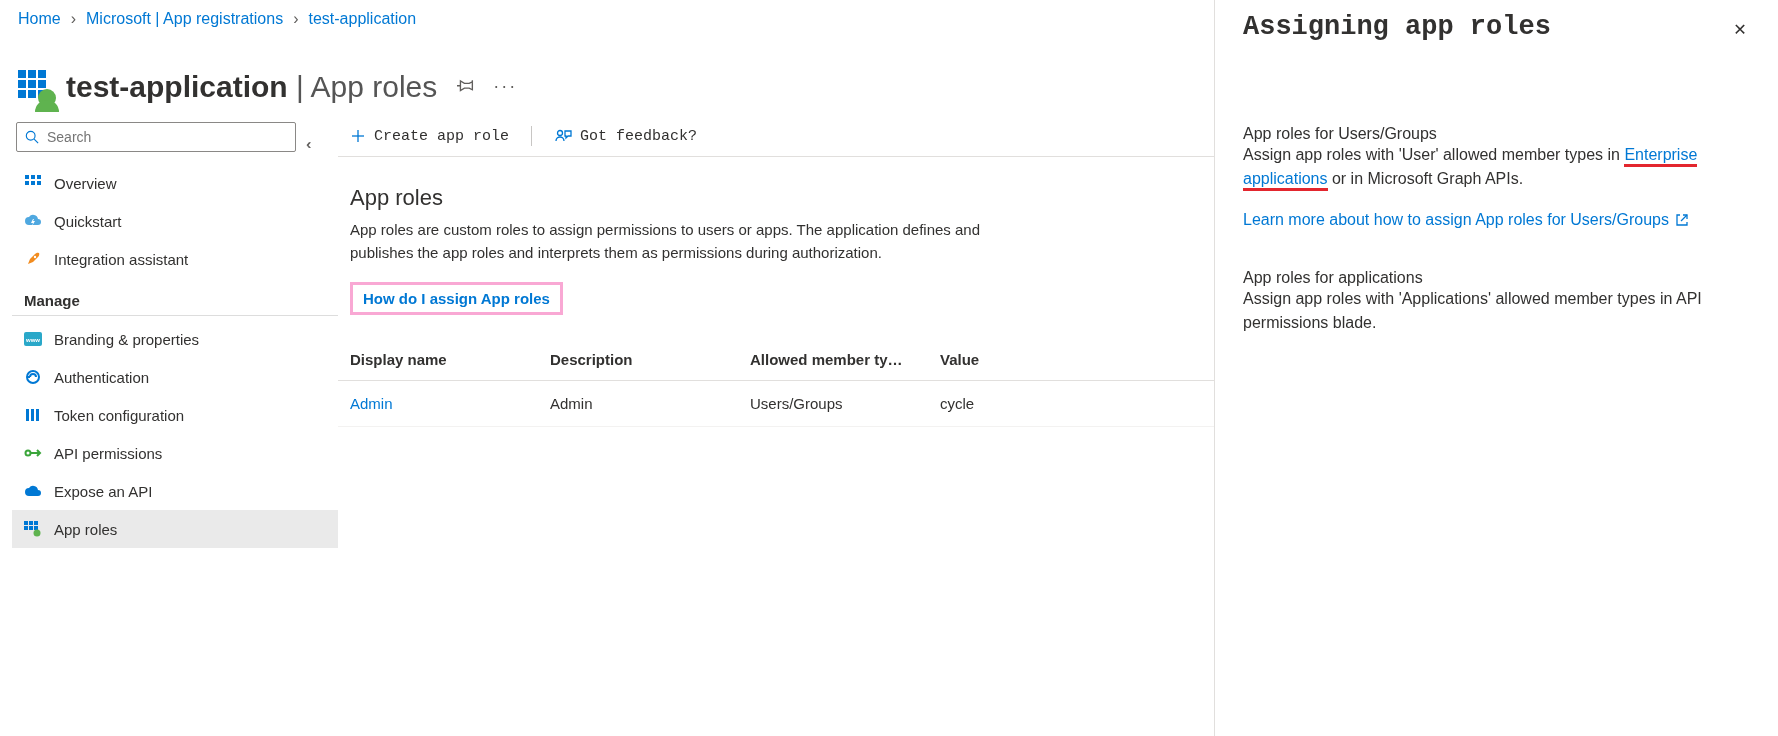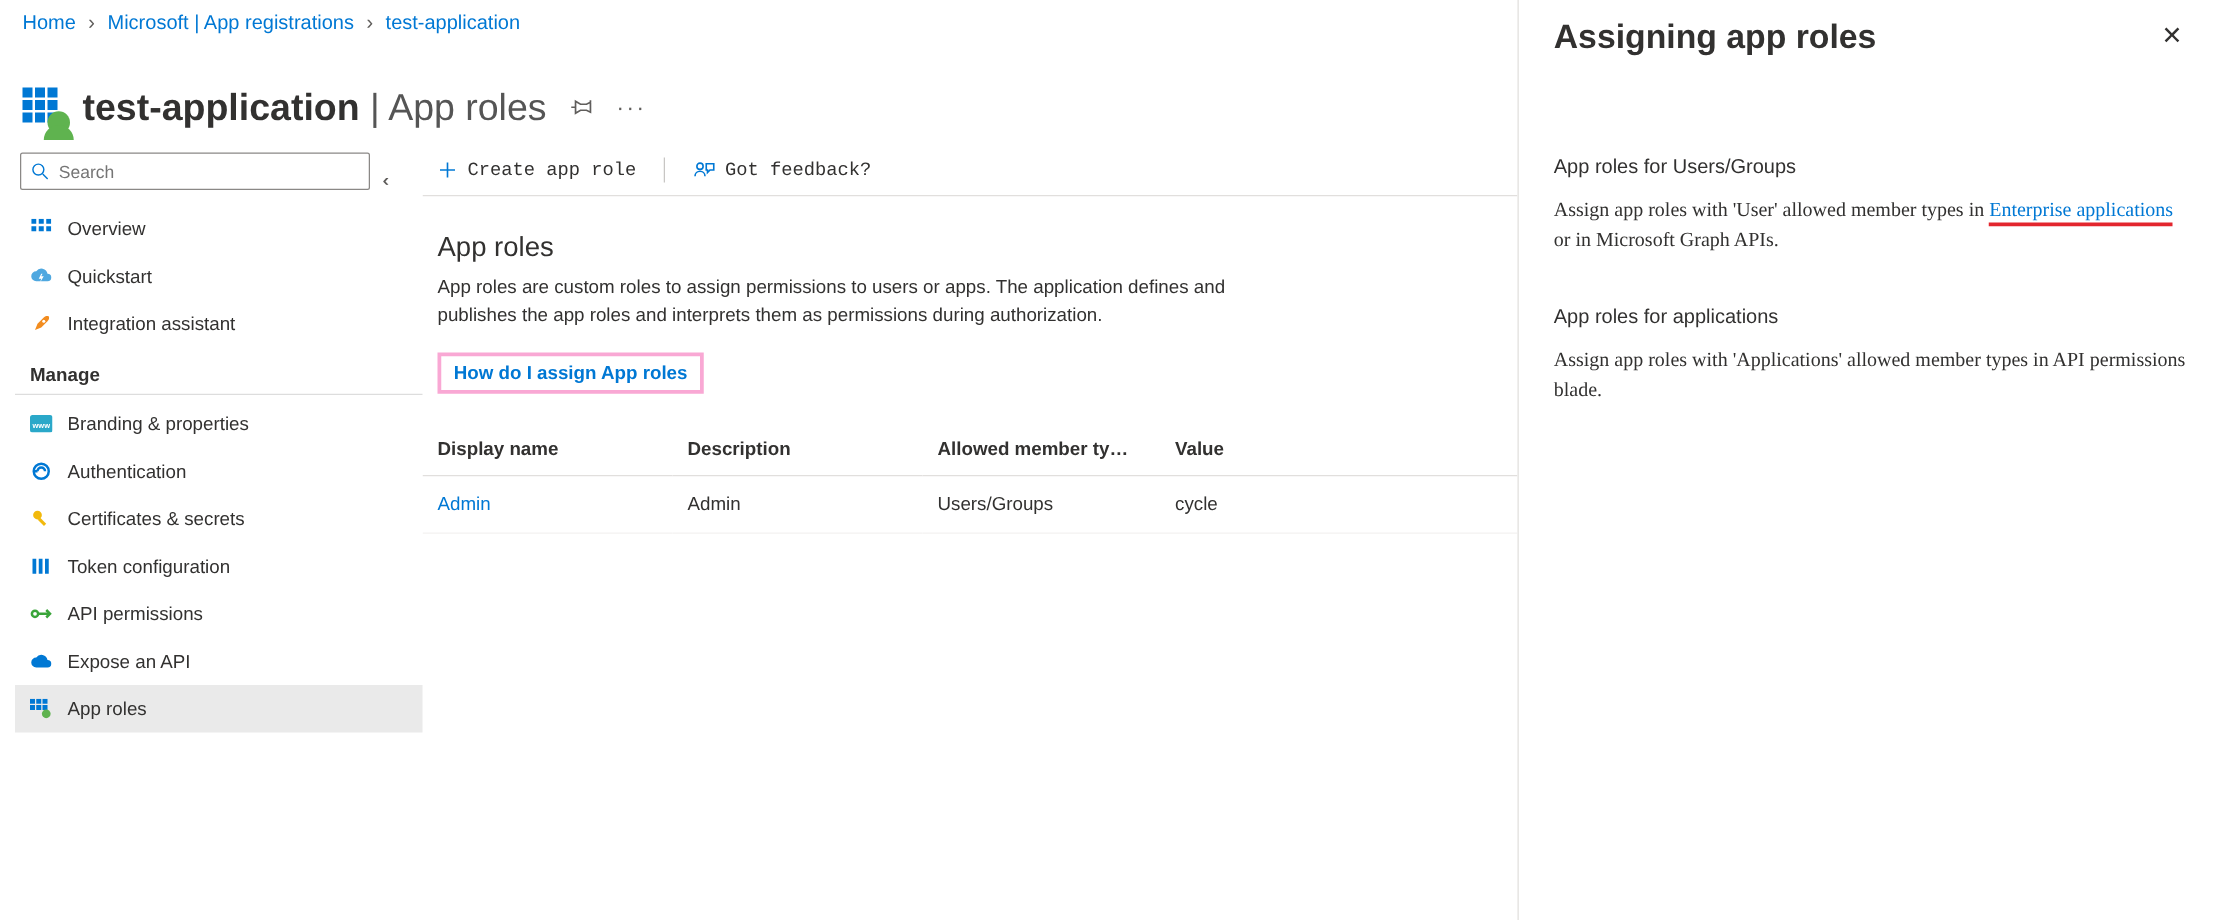--- a/index.html
+++ b/index.html
@@ -76,25 +76,25 @@
   .assign-link-wrap { margin:18px 12px 18px 12px; display:inline-block; padding:5px 10px; border:3px solid #f9a8d4; }
   .assign-link { color:#0078d4; font-weight:600; font-size:15px; cursor:pointer; }
 
   table.roles { width:100%; border-collapse:collapse; margin-top:6px; }
   table.roles th { text-align:left; font-weight:600; font-size:15px; padding:12px 12px; border-bottom:1px solid #e1dfdd; }
   table.roles td { padding:14px 12px; font-size:15px; border-bottom:1px solid #f3f2f1; vertical-align:top; }
   table.roles td.link { color:#0078d4; cursor:pointer; }
 
   
   .panel { width: 564px; border-left:1px solid #e1dfdd; padding: 12px 28px 0 28px; display:flex; flex-direction:column; }
-  .panel-header { display:flex; align-items:flex-end; justify-content:space-between; }
+  .panel-header { display:flex; align-items:flex-start; justify-content:space-between;font-family:Liberation Mono, monospace; }
   .panel-title { font-size:27px; font-weight:600; }
   .close-x { font-size:20px; color:#323130; cursor:pointer; padding:4px; }
   .panel-subhead { font-size:16px; margin-top:80px; }
-  .panel-para { font-size:16px; margin-top:14px; line-height:1.5;font-family:Liberation Serif, serif; }
+  .panel-para { font-size:16px; line-height:1.5; }
   .panel-para .inline-link { color:#0078d4; cursor:pointer; }
   .underline-red { border-bottom:3px solid #e3262e; padding-bottom:1px; }
   .learn-link { display:flex; align-items:center; gap:6px; color:#0078d4; font-size:16px; margin-top:20px; cursor:pointer; }
   .ext-icon { width:14px; height:14px; }
 
   .panel-block2 { margin-top:40px; }
 </style>
 </head>
 <body>
 
@@ -194,29 +194,20 @@
       </div>
       <div class="nav-item">
         <span class="nav-icon">
           <svg width="16" height="16" viewBox="0 0 16 16" fill="none" stroke="#0078d4" stroke-width="2">
               <circle cx="8" cy="8" r="6"></circle>
               <path d="M5 8a3 3 0 016 0" stroke="#0078d4"></path>
               <line x1="2" y1="8" x2="5" y2="8"></line>
             </svg>
         </span>
         <span>Authentication</span>
-      </div>
-      <div class="nav-item">
-        <span class="nav-icon">
-          <svg width="16" height="16" viewBox="0 0 16 16">
-              <circle cx="5" cy="5" r="3.5" fill="#f2b90c"></circle>
-              <rect x="7" y="7" width="7" height="2.5" fill="#f2b90c" transform="rotate(45 7 7)"></rect>
-            </svg>
-        </span>
-        <span>Certificates &amp; secrets</span>
       </div>
       <div class="nav-item">
         <span class="nav-icon">
           <svg width="16" height="16" viewBox="0 0 16 16">
               <rect x="1" y="2" width="3" height="12" fill="#0078d4"></rect>
               <rect x="6" y="2" width="3" height="12" fill="#0078d4"></rect>
               <rect x="11" y="2" width="3" height="12" fill="#0078d4"></rect>
             </svg>
         </span>
         <span>Token configuration</span>
@@ -307,18 +298,26 @@
 <div class="panel">
   <div class="panel-header">
     <div class="panel-title">Assigning app roles</div>
     <div class="close-x">✕</div>
   </div>
 
   <div class="panel-subhead">App roles for Users/Groups</div>
   <div class="panel-para">
     <span>Assign app roles with 'User' allowed member types in </span><span class="inline-link underline-red">Enterprise applications</span><span> or in Microsoft Graph APIs.</span>
   </div>
+  <div class="learn-link">
+    <span>Learn more about how to assign App roles for Users/Groups</span>
+    <svg class="ext-icon" viewBox="0 0 14 14" fill="none" stroke="#0078d4" stroke-width="1.3">
+        <path d="M5 2H2v10h10V9"></path>
+        <path d="M8 2h4v4"></path>
+        <line x1="12" y1="2" x2="6" y2="8"></line>
+      </svg>
+  </div>
 
   <div class="panel-block2">
     <div class="panel-subhead" style="margin-top:0">App roles for applications</div>
     <div class="panel-para">Assign app roles with 'Applications' allowed member types in API permissions blade.</div>
   </div>
 </div>
 
 </body></html>

